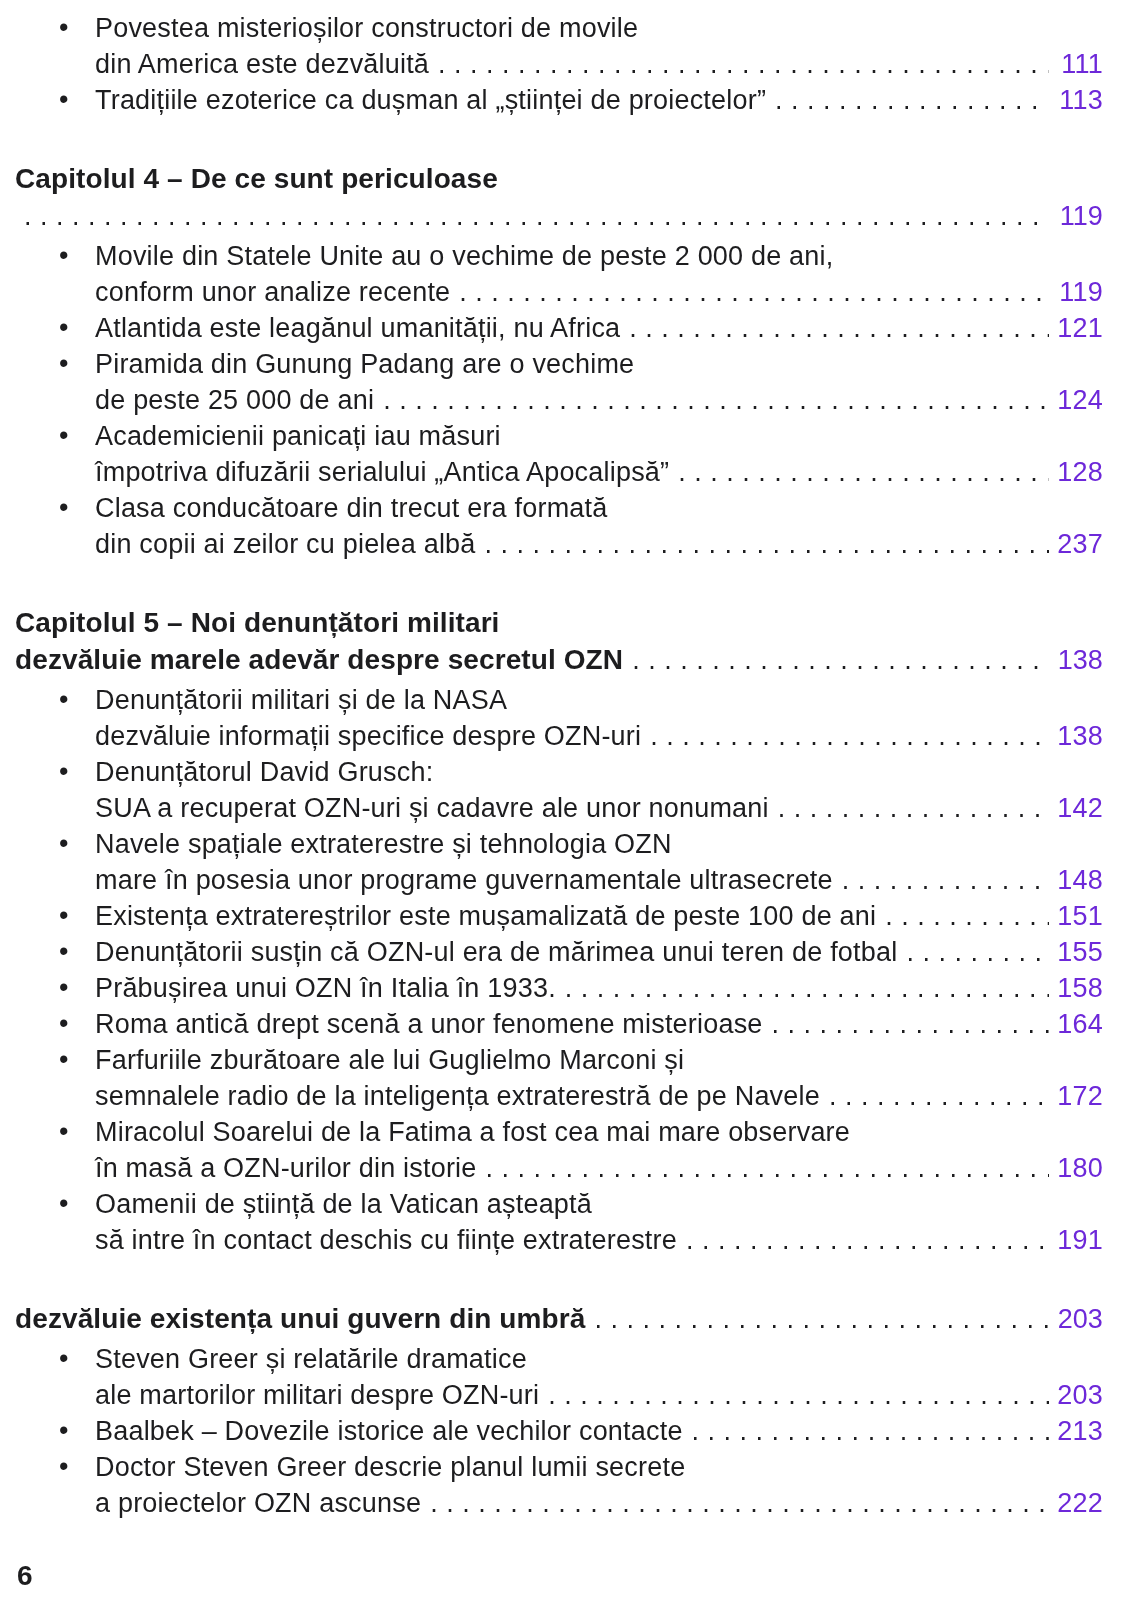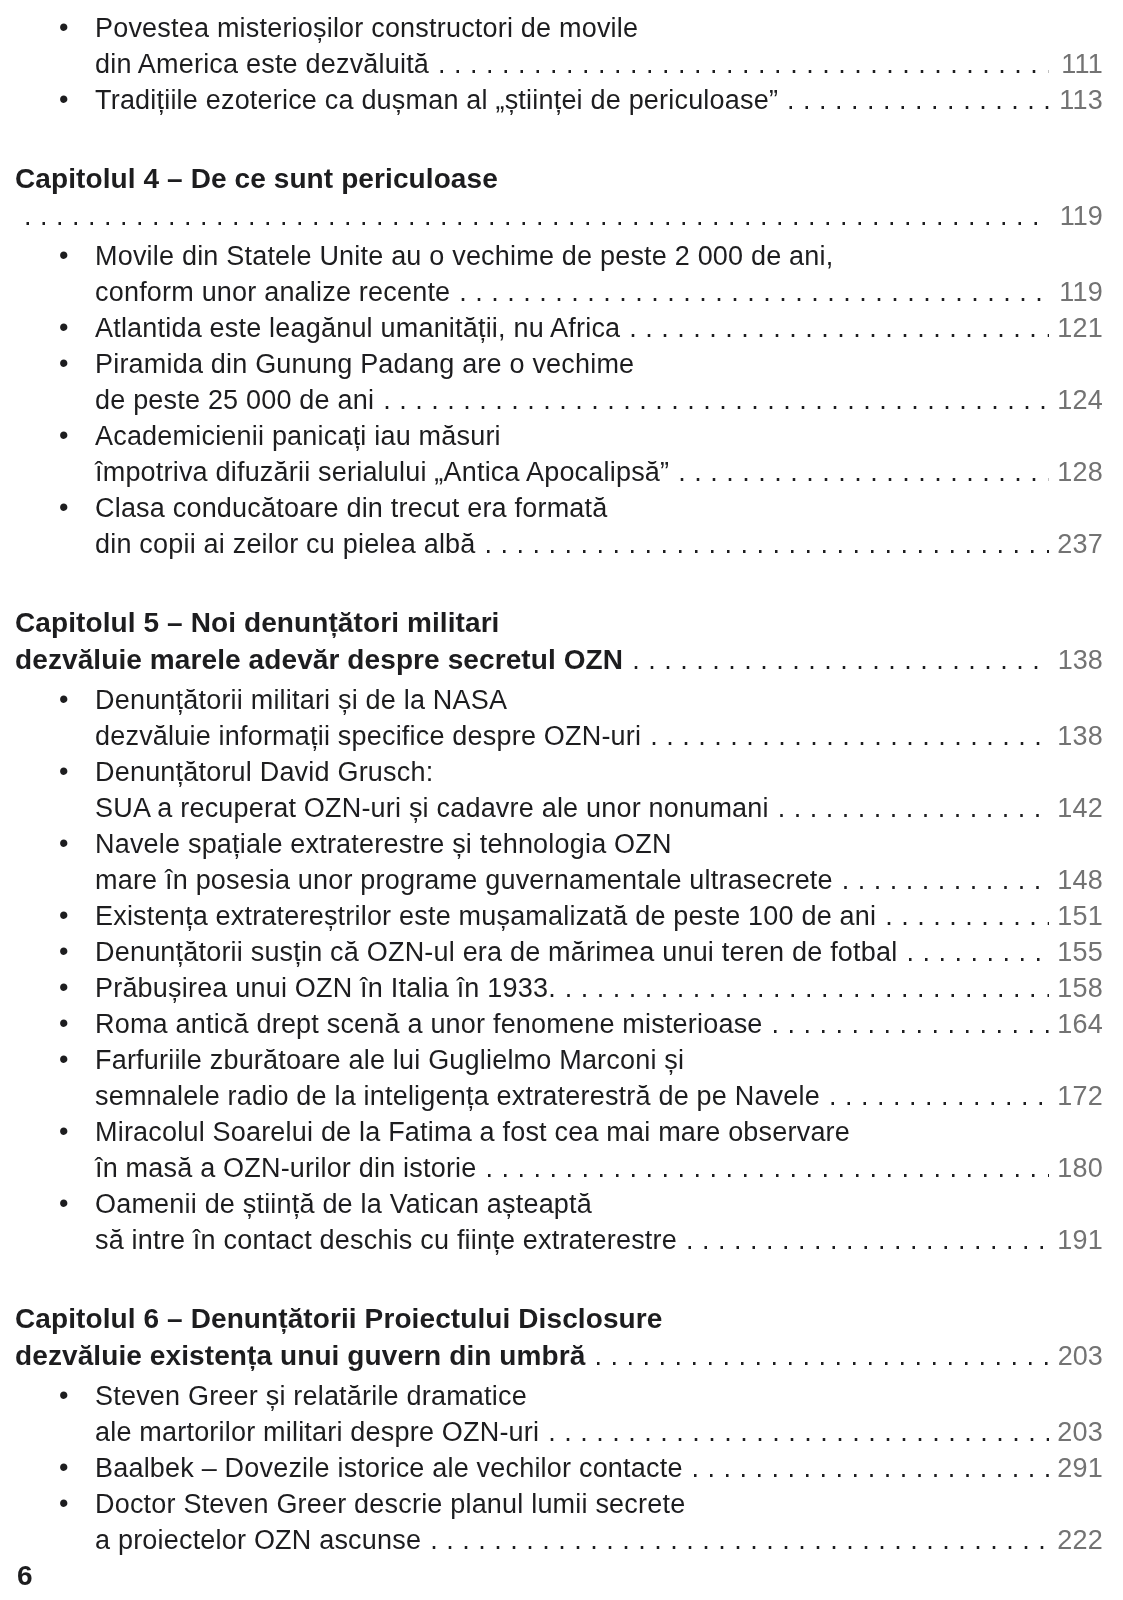--- a/index.html
+++ b/index.html
@@ -59,21 +59,21 @@
     letter-spacing: 8.5px;
     font-size: 27px;
     color: #1d1d1f;
   }
   .pnum {
     flex: 0 0 auto;
     min-width: 52px;
     text-align: right;
     font-weight: 400;
     font-size: 27px;
-    color: #737373;
+    color: #6d28d9;
   }
   .folio {
     position: absolute;
     left: 17px;
     bottom: 8px;
     font-size: 28px;
     font-weight: 700;
     color: #1d1d1f;
   }
 </style>
@@ -89,21 +89,21 @@
         </div>
         <div class="tline">
           <span class="ttext">din America este dezvăluită</span>
           <span class="leader"></span>
           <span class="pnum">111</span>
         </div>
       </div>
       <div class="entry bulleted">
         <span class="bullet">•</span>
         <div class="tline">
-          <span class="ttext">Tradițiile ezoterice ca dușman al „științei de periculoase”</span>
+          <span class="ttext">Tradițiile ezoterice ca dușman al „științei de proiectelor”</span>
           <span class="leader"></span>
           <span class="pnum">113</span>
         </div>
       </div>
       <div class="entry chapter">
         <div class="tline">
           <span class="ttext">Capitolul 4 – De ce sunt periculoase</span>
         </div>
         <div class="tline">
           <span class="leader"></span>
@@ -265,23 +265,20 @@
           <span class="ttext">Oamenii de știință de la Vatican așteaptă</span>
         </div>
         <div class="tline">
           <span class="ttext">să intre în contact deschis cu ființe extraterestre</span>
           <span class="leader"></span>
           <span class="pnum">191</span>
         </div>
       </div>
       <div class="entry chapter">
         <div class="tline">
-          <span class="ttext">Capitolul 6 – Denunțătorii Proiectului Disclosure</span>
-        </div>
-        <div class="tline">
           <span class="ttext">dezvăluie existența unui guvern din umbră</span>
           <span class="leader"></span>
           <span class="pnum">203</span>
         </div>
       </div>
       <div class="entry bulleted">
         <span class="bullet">•</span>
         <div class="tline">
           <span class="ttext">Steven Greer și relatările dramatice</span>
         </div>
@@ -289,21 +286,21 @@
           <span class="ttext">ale martorilor militari despre OZN-uri</span>
           <span class="leader"></span>
           <span class="pnum">203</span>
         </div>
       </div>
       <div class="entry bulleted">
         <span class="bullet">•</span>
         <div class="tline">
           <span class="ttext">Baalbek – Dovezile istorice ale vechilor contacte</span>
           <span class="leader"></span>
-          <span class="pnum">291</span>
+          <span class="pnum">213</span>
         </div>
       </div>
       <div class="entry bulleted">
         <span class="bullet">•</span>
         <div class="tline">
           <span class="ttext">Doctor Steven Greer descrie planul lumii secrete</span>
         </div>
         <div class="tline">
           <span class="ttext">a proiectelor OZN ascunse</span>
           <span class="leader"></span>

